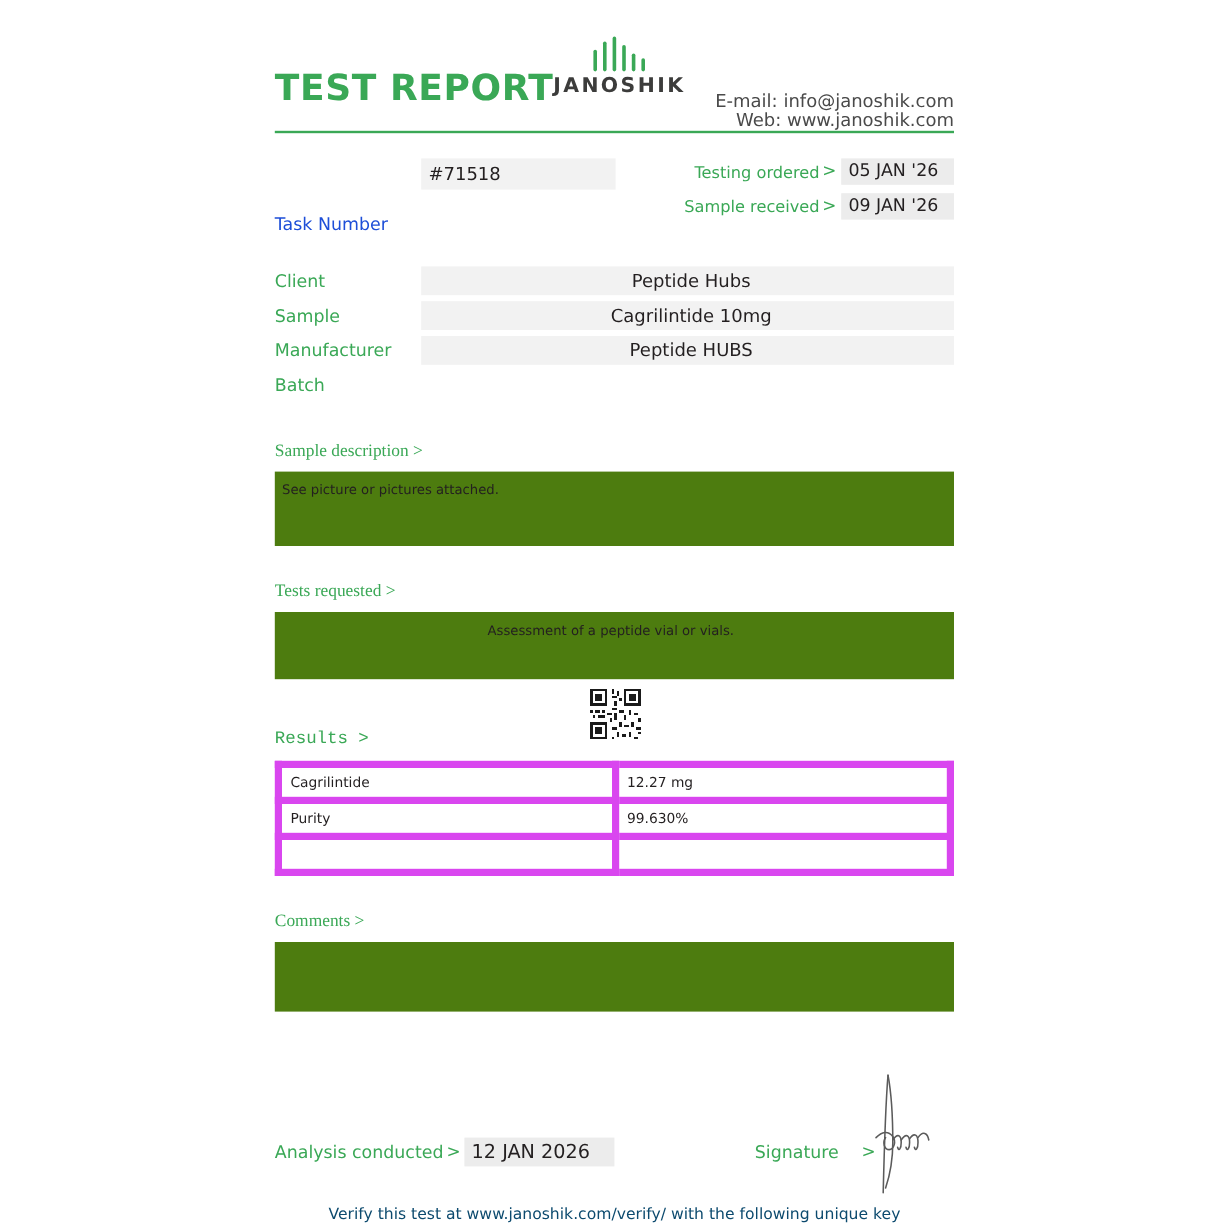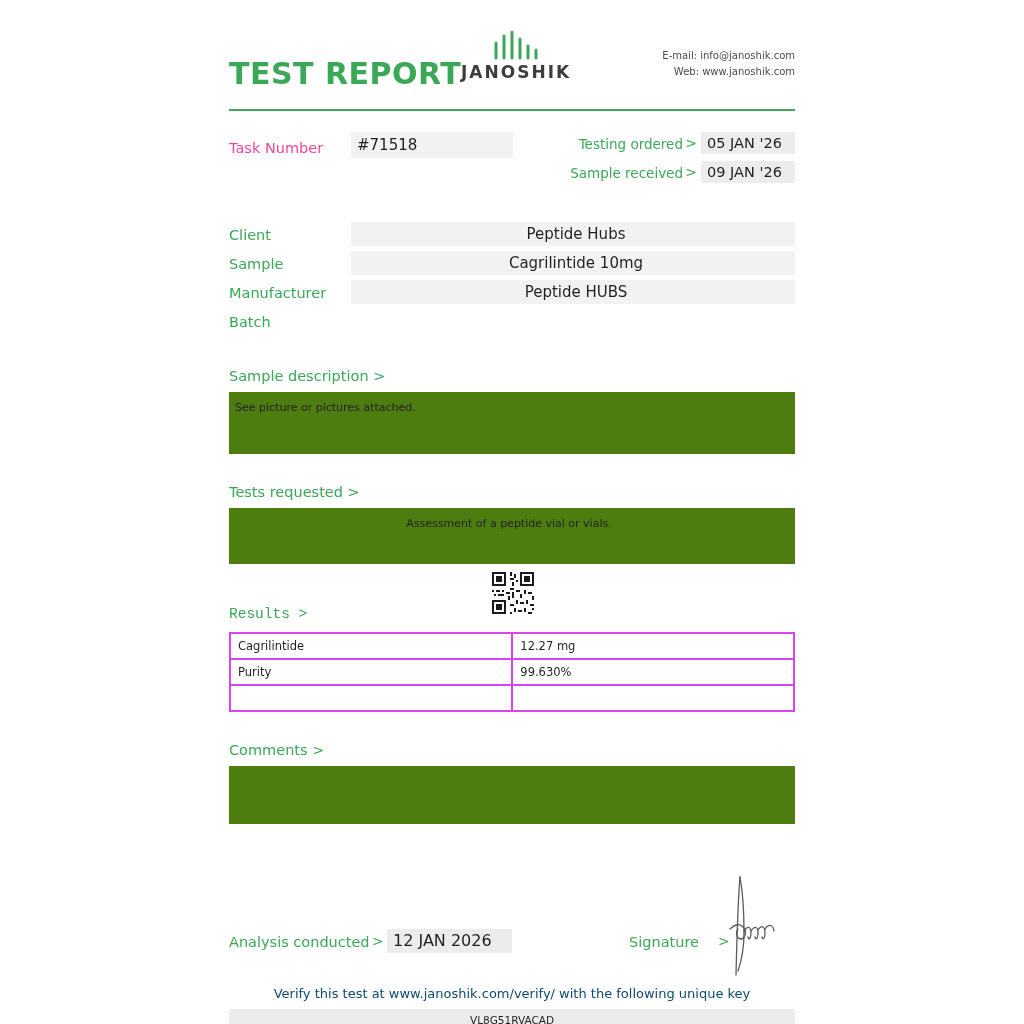--- a/index.html
+++ b/index.html
@@ -58,44 +58,45 @@
   .logo-word {
     font-size: 17px;
     font-weight: bold;
     letter-spacing: 2.0px;
     color: #3c3c3b;
     margin-top: 2px;
   }
   .contact {
     position: absolute;
     right: 0;
-    top: 48px;
+    top: 76px;
     text-align: right;
-    font-size: 10px;
+    font-size: 15px;
     color: #4a4a4a;
     line-height: 16px;
   }
   .header-rule {
     position: absolute;
     left: 0;
     top: 109px;
     width: 566px;
     height: 2px;
     background: #3aa856;
   }
 
   
   .task-row {
     position: relative;
     height: 60px;
     margin-top: 20px;
   }
   .label-green {
-    color: #ec4899;
-    font-size: 14.5px;
+    color: #1d4ed8;
+    font-size: 14.5px;
+    margin-top: 40px;
   }
   .task-label {
     position: absolute;
     left: 0;
     top: 8px;
   }
   .task-value-box {
     position: absolute;
     left: 122px;
     top: 0;
@@ -175,20 +176,21 @@
     box-sizing: border-box;
     text-align: center;
   }
 
   
   .section-head {
     font-size: 14.5px;
     color: #3aa856;
     margin-top: 30px;
     margin-bottom: 8px;
+    font-family: Liberation Serif, serif;
   }
   .section-box {
     background: #4d7c0f;
     width: 566px;
     box-sizing: border-box;
     padding: 9px 12px 0 6px;
     font-size: 11px;
     color: #231f20;
   }
   .box-tall { height: 62px; }
@@ -217,21 +219,21 @@
     height: 46px;
   }
   .qr svg { display: block; }
 
   table.results {
     border-collapse: collapse;
     width: 566px;
     margin-top: -4px;
   }
   table.results td {
-    border: 2px solid #d946ef;
+    border: 6px solid #d946ef;
     height: 24px;
     font-size: 11.5px;
     padding: 0 0 0 7px;
     color: #231f20;
   }
   td.col-name { width: 283px; }
   td.col-val { width: 283px; }
 
   
   .analysis-row {

